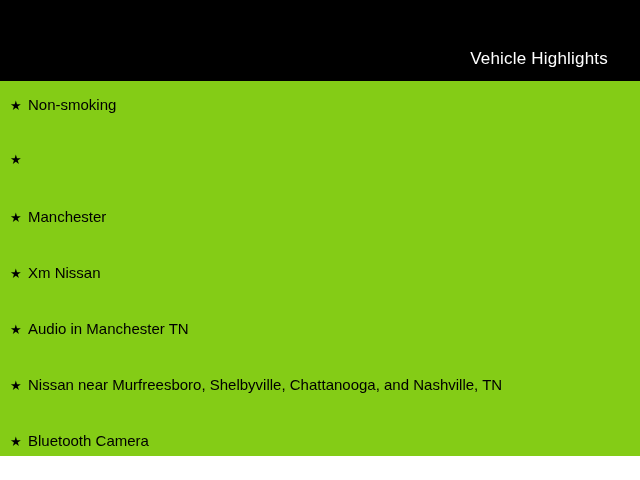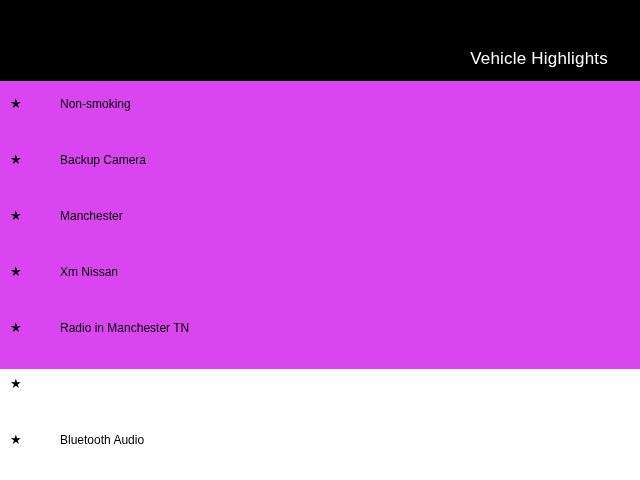--- a/index.html
+++ b/index.html
@@ -9,22 +9,22 @@
   body {
     width: 640px;
     height: 480px;
     background: #ffffff;
     font-family: "Liberation Sans", sans-serif;
     overflow: hidden;
   }
   .page {
     position: relative;
     width: 640px;
-    height: 369px;
-    background: #d946ef;
+    height: 456px;
+    background: #84cc16;
   }
   .header-bar {
     width: 640px;
     height: 81px;
     background: #000000;
     display: flex;
     align-items: flex-end;
     justify-content: flex-end;
     box-sizing: border-box;
     padding: 0 32px 14px 0;
@@ -55,67 +55,66 @@
     width: 18px;
     min-width: 18px;
     color: #000000;
     font-size: 13px;
     line-height: 1;
     text-align: left;
     font-family: "DejaVu Sans", sans-serif;
   }
   .highlight-label {
     color: #000000;
-    font-size: 12px;
+    font-size: 15px;
     font-family: "Liberation Sans", sans-serif;
     line-height: 1;
     white-space: nowrap;
-    margin-left: 32px;
   }
 </style>
 </head>
 <body>
 
 <div class="page">
 
   <div class="header-bar">
     <div class="header-title">Vehicle Highlights</div>
   </div>
 
   <ul class="highlights-list">
 
     <li class="highlight-item">
       <span class="bullet-star">★</span>
       <span class="highlight-label">Non-smoking</span>
     </li>
 
     <li class="highlight-item">
       <span class="bullet-star">★</span>
-      <span class="highlight-label">Backup Camera</span>
     </li>
 
     <li class="highlight-item">
       <span class="bullet-star">★</span>
       <span class="highlight-label">Manchester</span>
     </li>
 
     <li class="highlight-item">
       <span class="bullet-star">★</span>
       <span class="highlight-label">Xm Nissan</span>
     </li>
 
     <li class="highlight-item">
       <span class="bullet-star">★</span>
-      <span class="highlight-label">Radio in Manchester TN</span>
+      <span class="highlight-label">Audio in Manchester TN</span>
     </li>
 
     <li class="highlight-item">
       <span class="bullet-star">★</span>
+      <span class="highlight-label">Nissan near Murfreesboro, Shelbyville, Chattanooga, and Nashville, TN</span>
     </li>
 
     <li class="highlight-item">
       <span class="bullet-star">★</span>
-      <span class="highlight-label">Bluetooth Audio</span>
+      <span class="highlight-label">Bluetooth Camera</span>
     </li>
 
   </ul>
 
 </div>
 
 </body></html>

